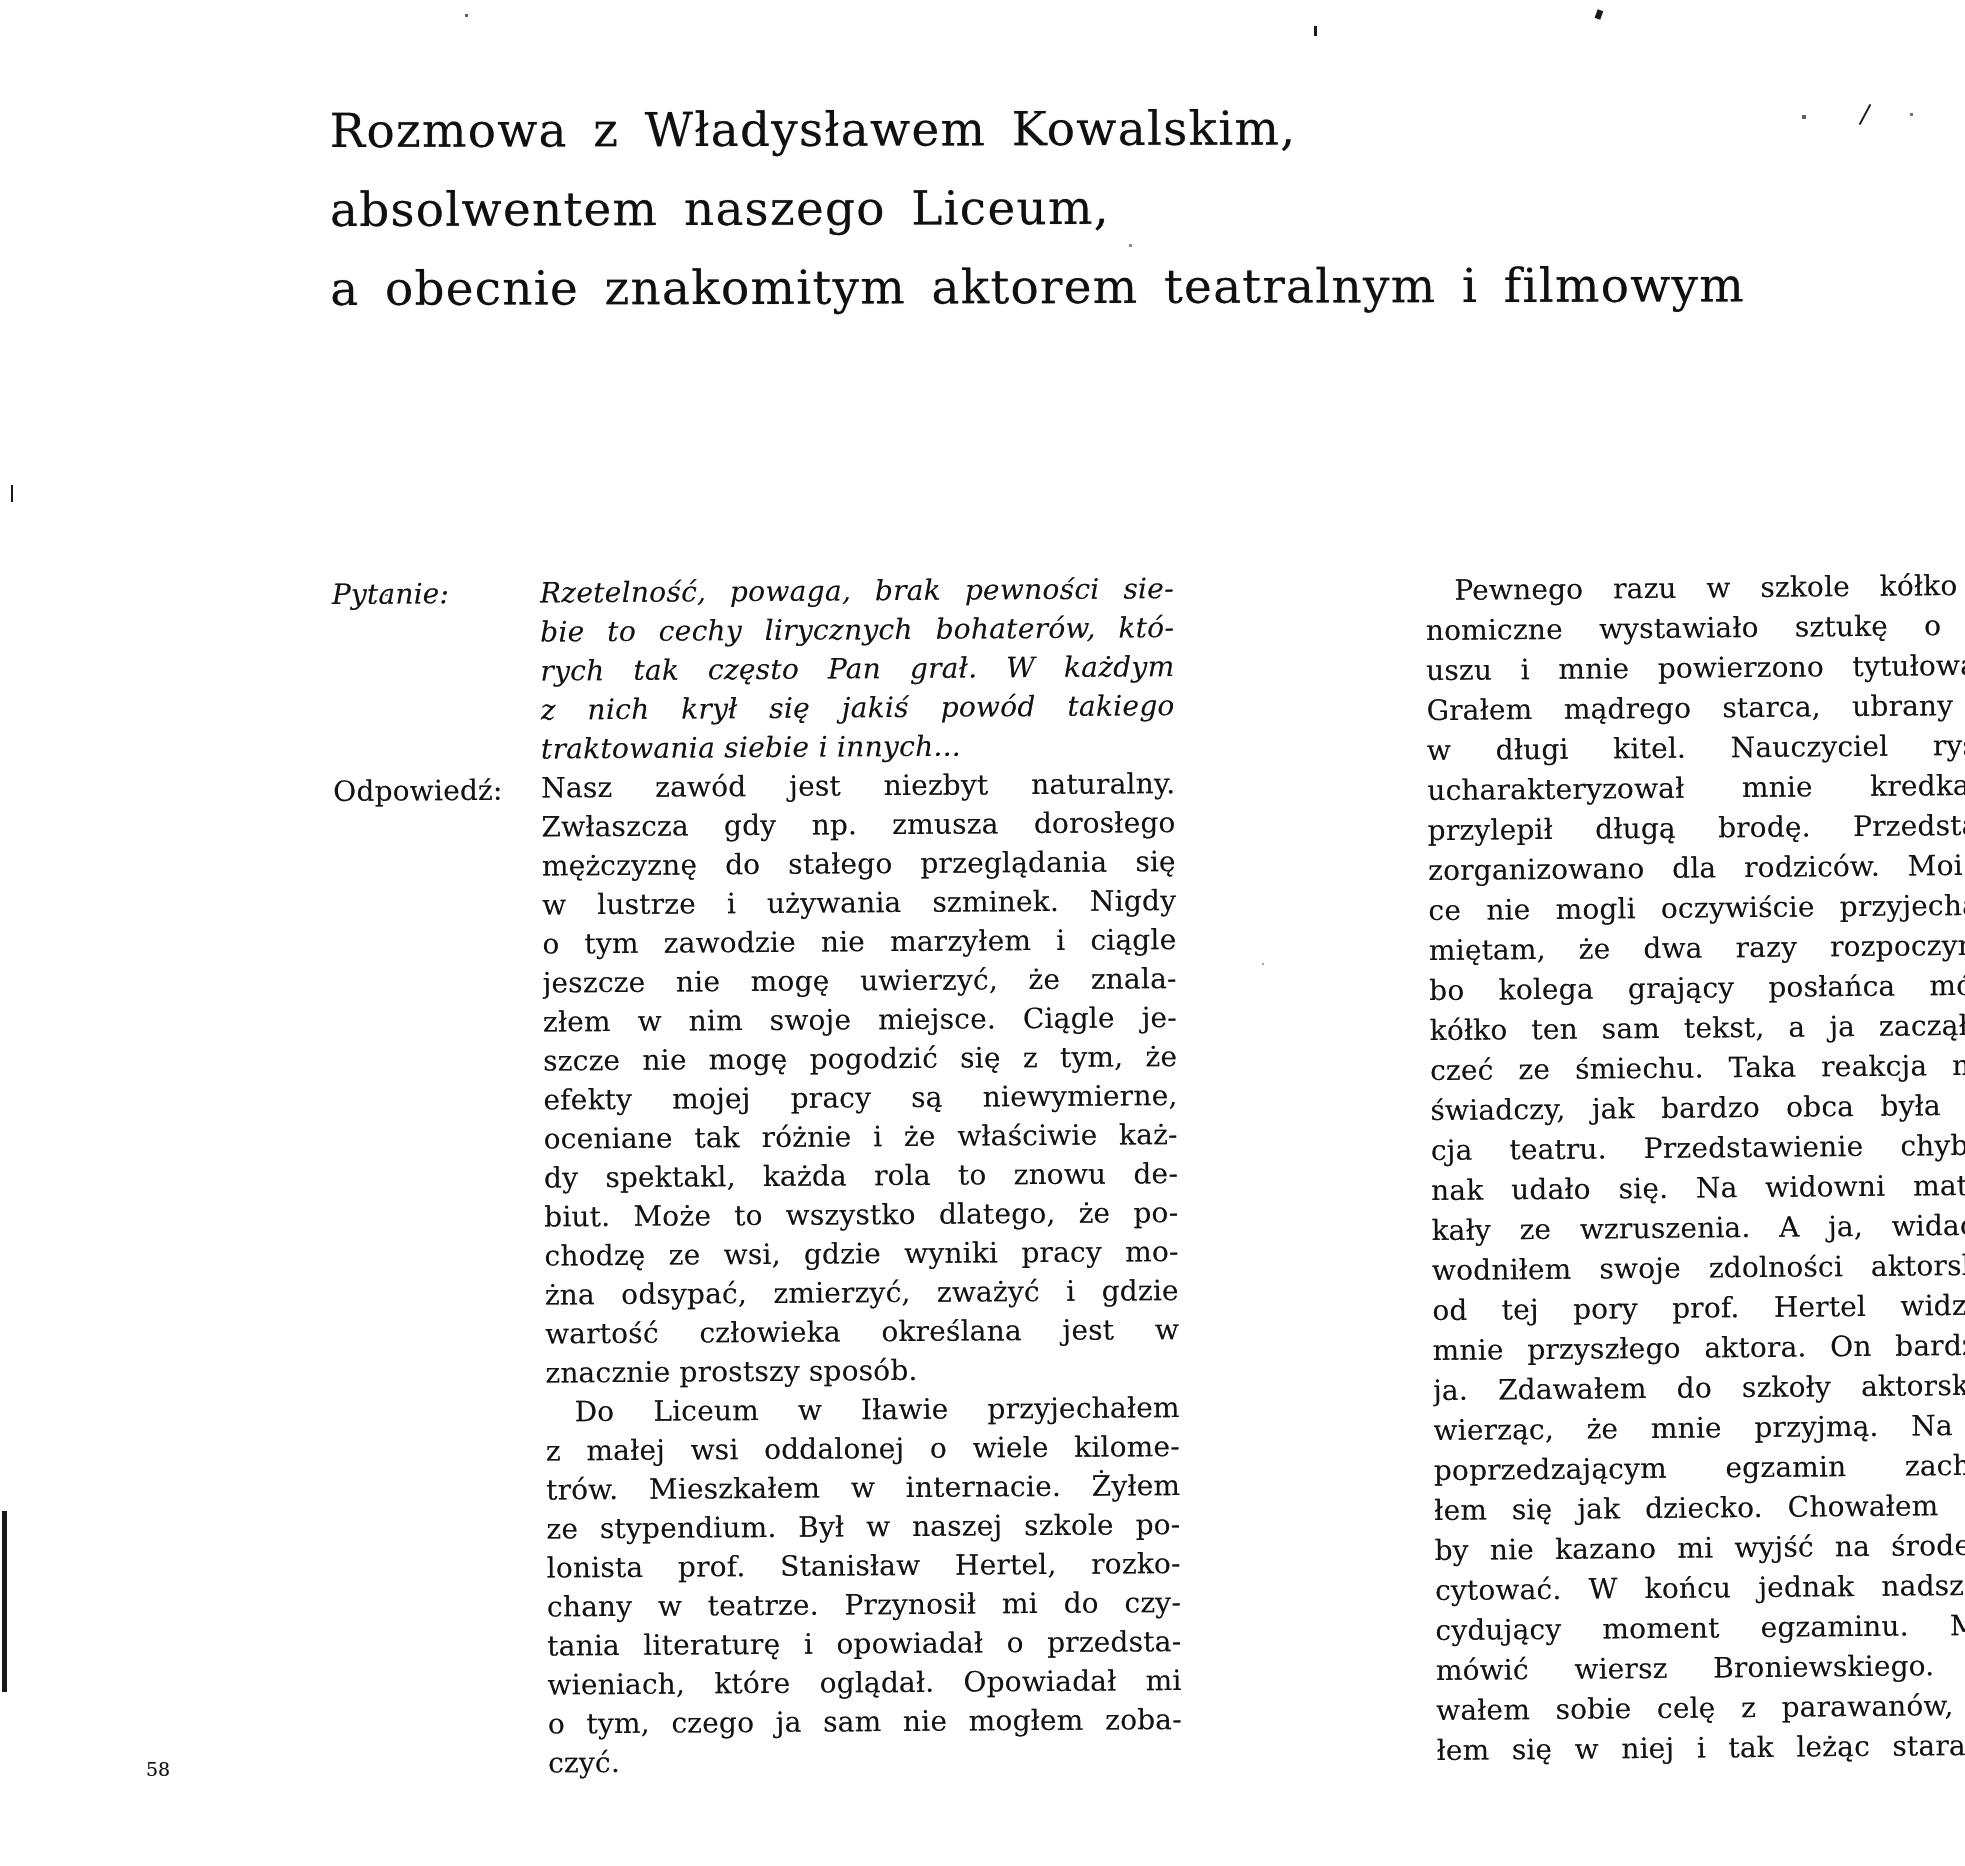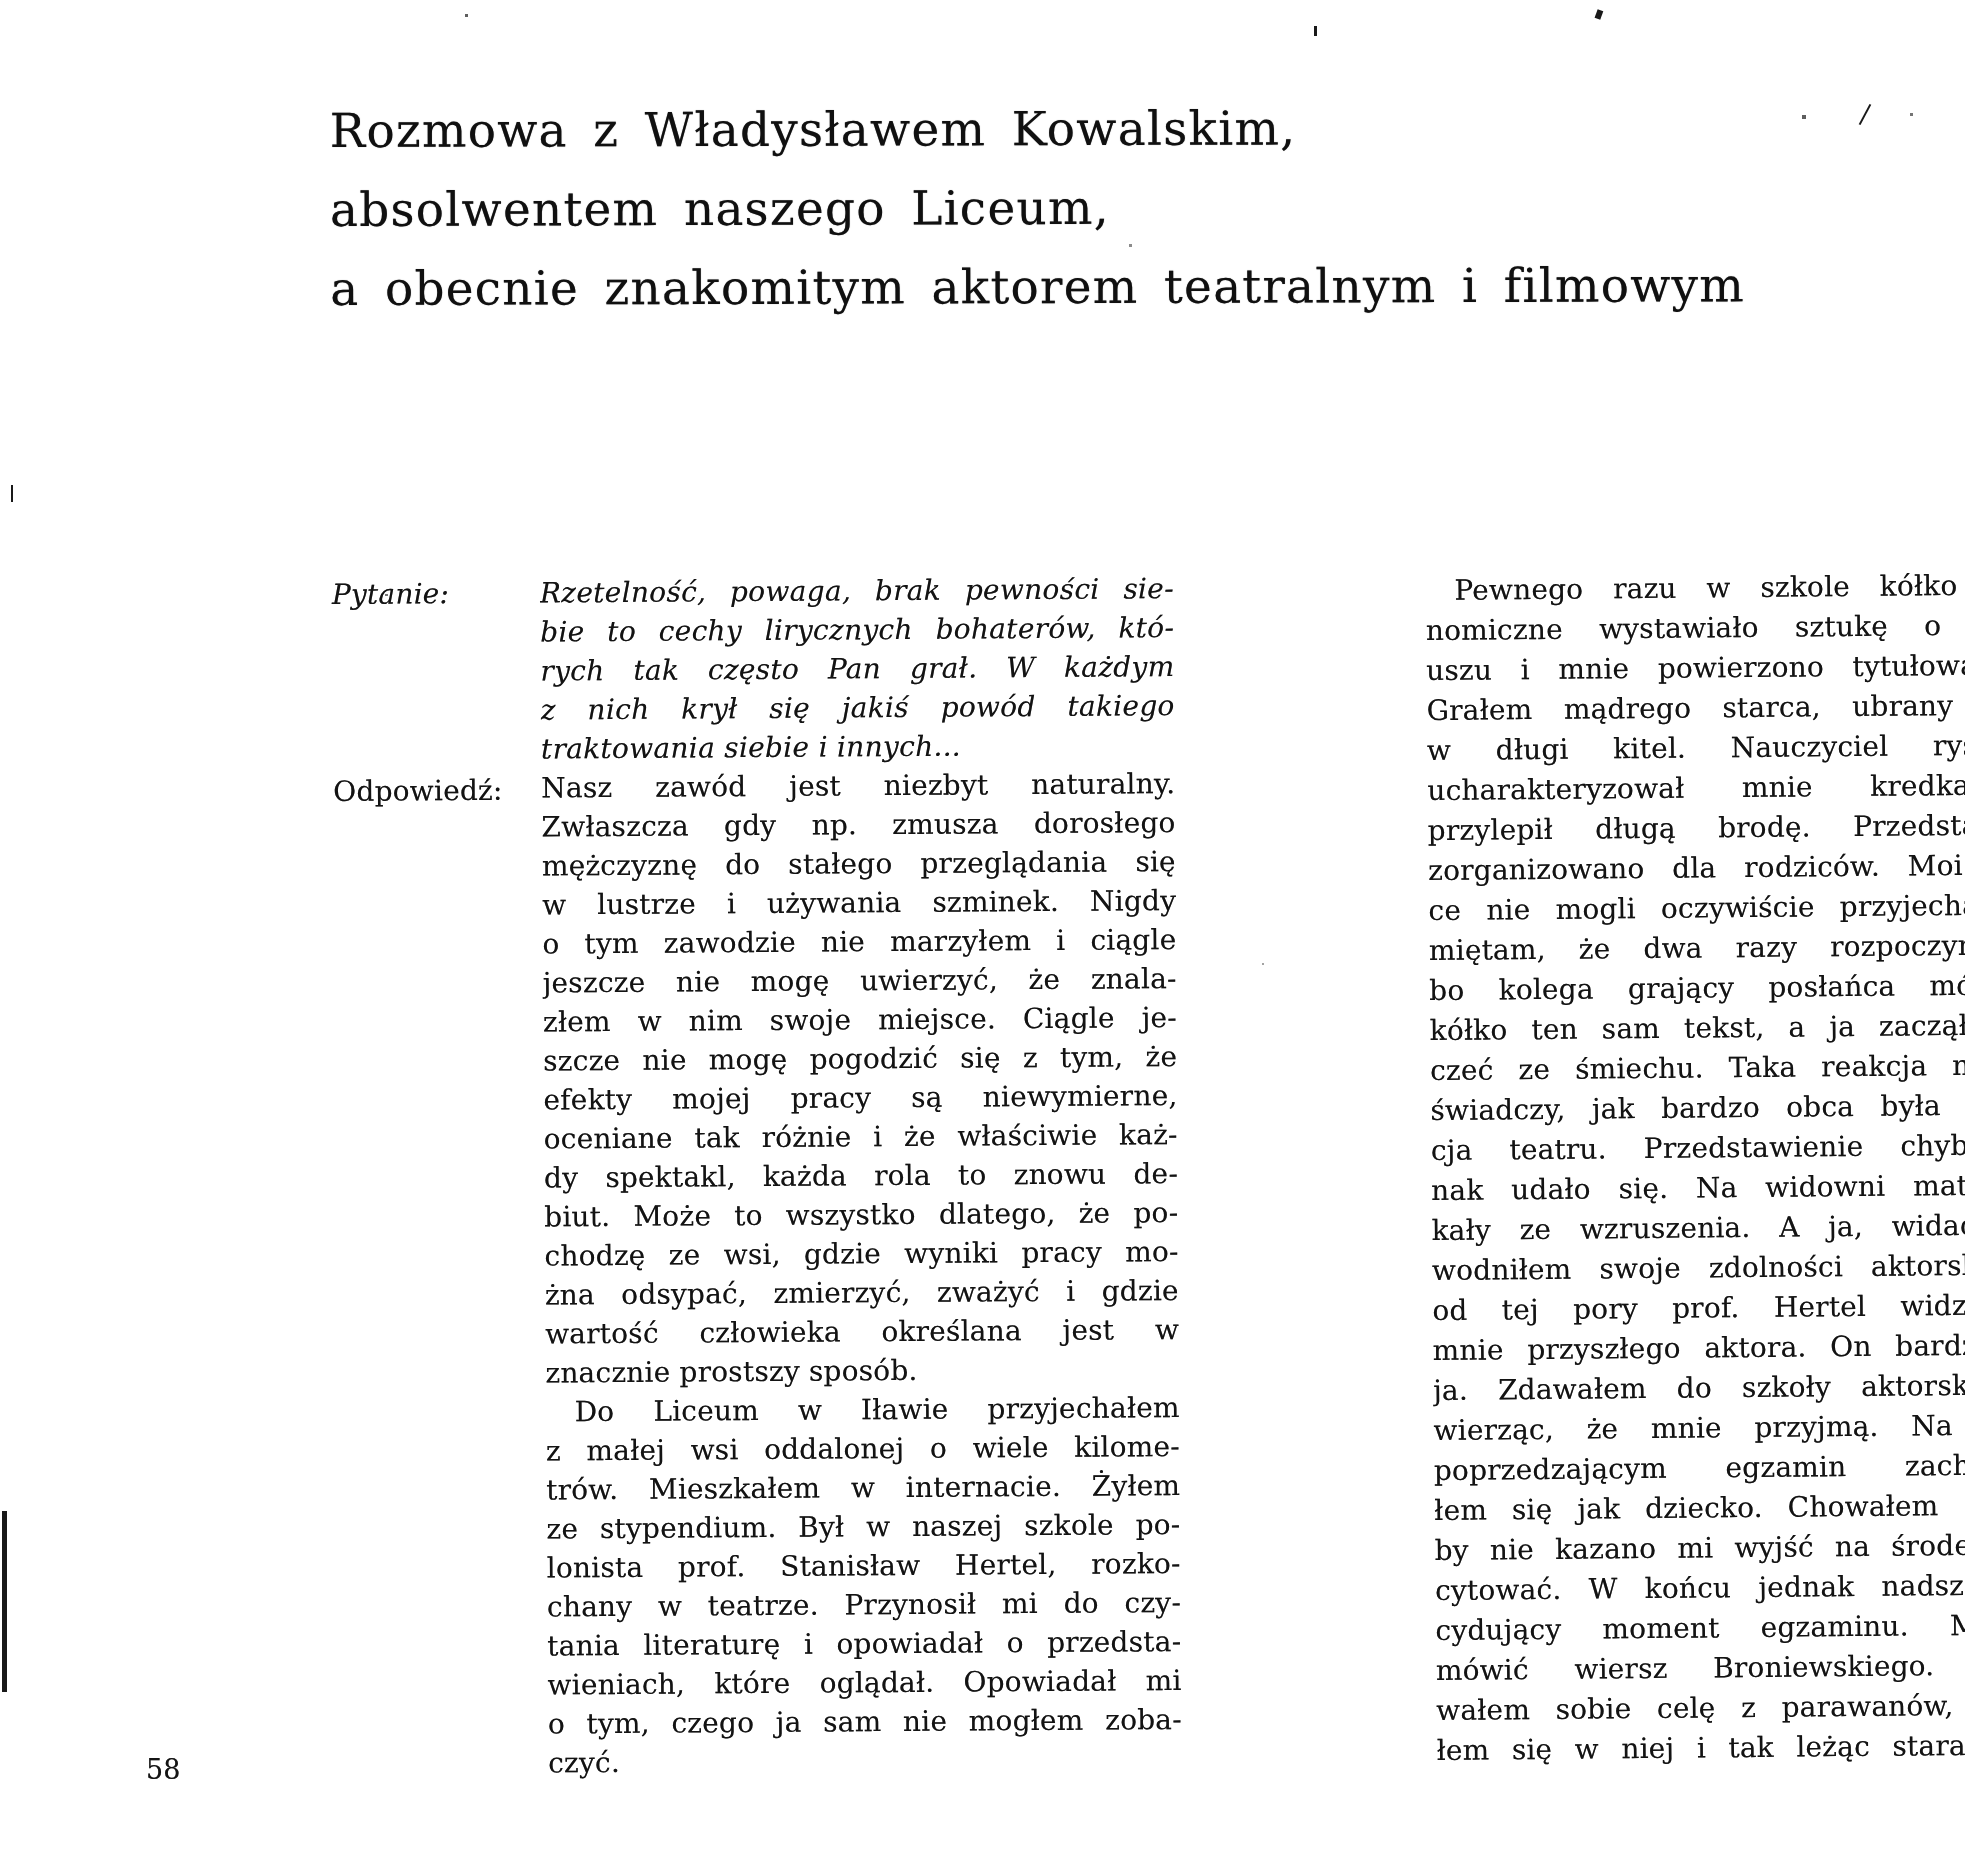--- a/index.html
+++ b/index.html
@@ -69,21 +69,21 @@
   .col-left .tline  { line-height: 39px; height: 39px; }
   .col-right .tline { line-height: 40px;  height: 40px; }
   .tline.endp { text-align-last: left; }
   .tline.ind  { text-indent: 29px; }
   .q-lines .tline { font-style: italic; letter-spacing: 0.3px; }
 
   
   .page-number {
     position: absolute;
     left: 146px; top: 1750px;
-    font-size: 27px;
+    font-size: 19px;
     line-height: 39px;
     color: #141414;
     text-shadow: 0 0 0.4px rgba(0,0,0,0.5);
   }
   
   .artifact { position: absolute; background: #191919; }
   .a1  { left: 2.4px;    top: 1511px; width: 5.1px; height: 181px; }
   .a2  { left: 11px;   top: 485px; width: 2.4px;  height: 16.5px;  }
   .a3  { left: 1596px; top: 10.2px;   width: 6.3px; height: 8.6px;  transform: rotate(20deg); }
   .a4  { left: 1314px; top: 26px;   width: 2.8px;  height: 10.2px;  }

